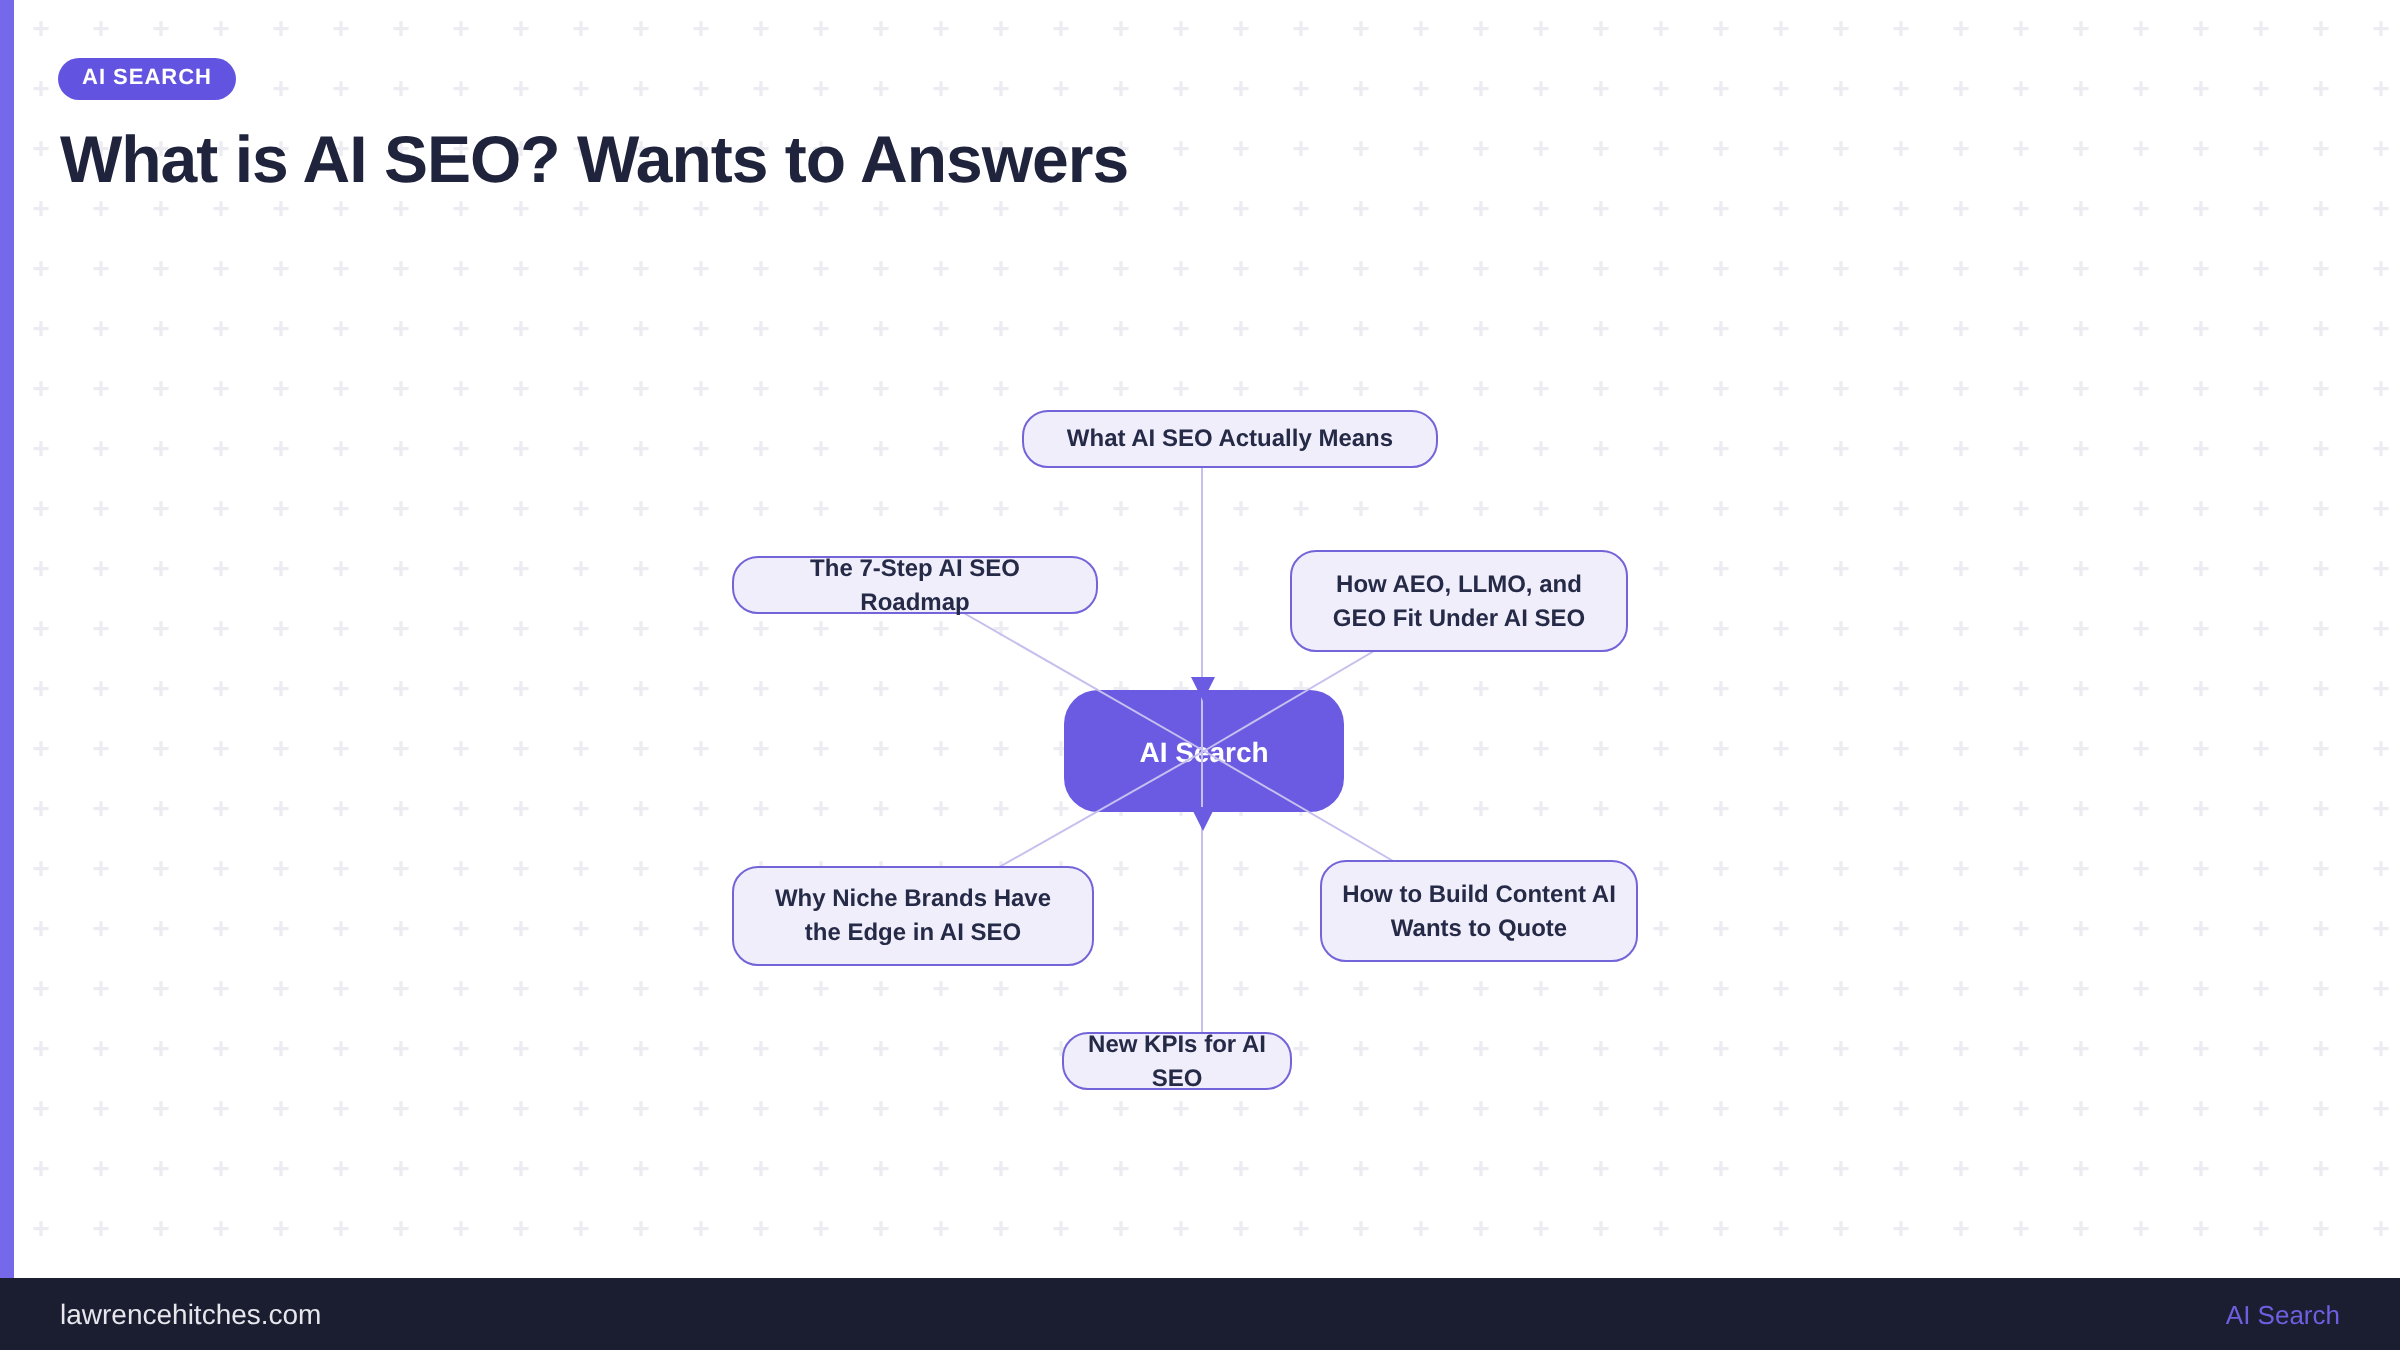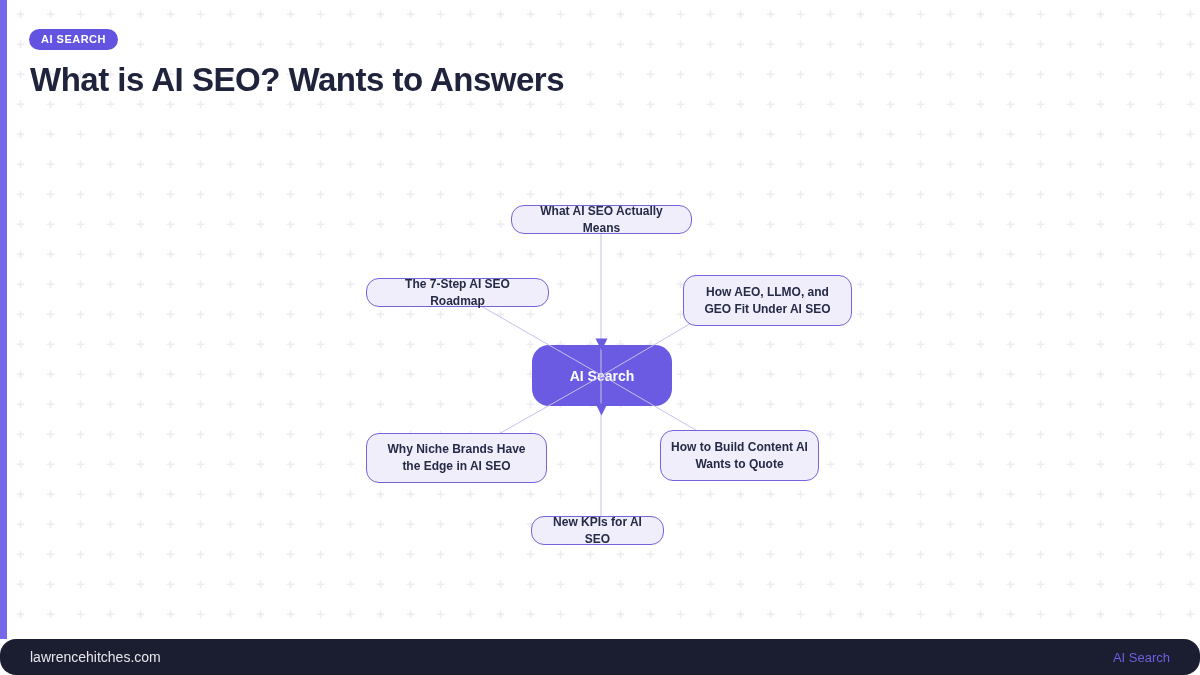--- a/index.html
+++ b/index.html
@@ -35,34 +35,33 @@
   }
   .lines-svg { position: absolute; left: 0; top: 0; z-index: 2; pointer-events: none; }
 
   .node {
     position: absolute; z-index: 3;
     background: #f1eefc; border: 1.5px solid #7365d9; border-radius: 13px;
     display: flex; align-items: center; justify-content: center; text-align: center;
     color: #252a47; font-size: 12px; font-weight: 600; line-height: 17px;
     padding: 2px 10px;
   }
-  .node-top         { left: 511px; top: 205px; width: 181px; height: 29px; }
+  .node-top         { left: 511px; top: 205px; width: 208px; height: 29px; }
   .node-upper-left  { left: 366px; top: 278px; width: 183px; height: 29px; align-items: center; }
-  .node-upper-right { left: 645px; top: 275px; width: 169px; height: 51px; margin-left: 38px; }
+  .node-upper-right { left: 645px; top: 275px; width: 169px; height: 51px; }
   .node-lower-left  { left: 366px; top: 433px; width: 181px; height: 50px; }
   .node-lower-right { left: 660px; top: 430px; width: 159px; height: 51px; }
-  .node-bottom      { left: 531px; top: 516px; width: 133px; height: 29px; }
+  .node-bottom      { left: 531px; top: 516px; width: 115px; height: 29px; }
 
   
   .footer {
     position: absolute; left: 0; top: 639px; width: 1200px; height: 36px;
     background: #1b1e31; z-index: 7;
     display: flex; align-items: center; justify-content: space-between;
     padding: 0 30px;
-    border-radius: 16px;
   }
   .footer-site { color: #e6e6ec; font-size: 14px; }
   .footer-cat  { color: #6e5fe0; font-size: 13px; text-decoration: none; cursor: pointer; }
 </style>
 </head>
 <body>
 
 <div class="page">
 
   <svg class="bg-svg" width="1200" height="639">

